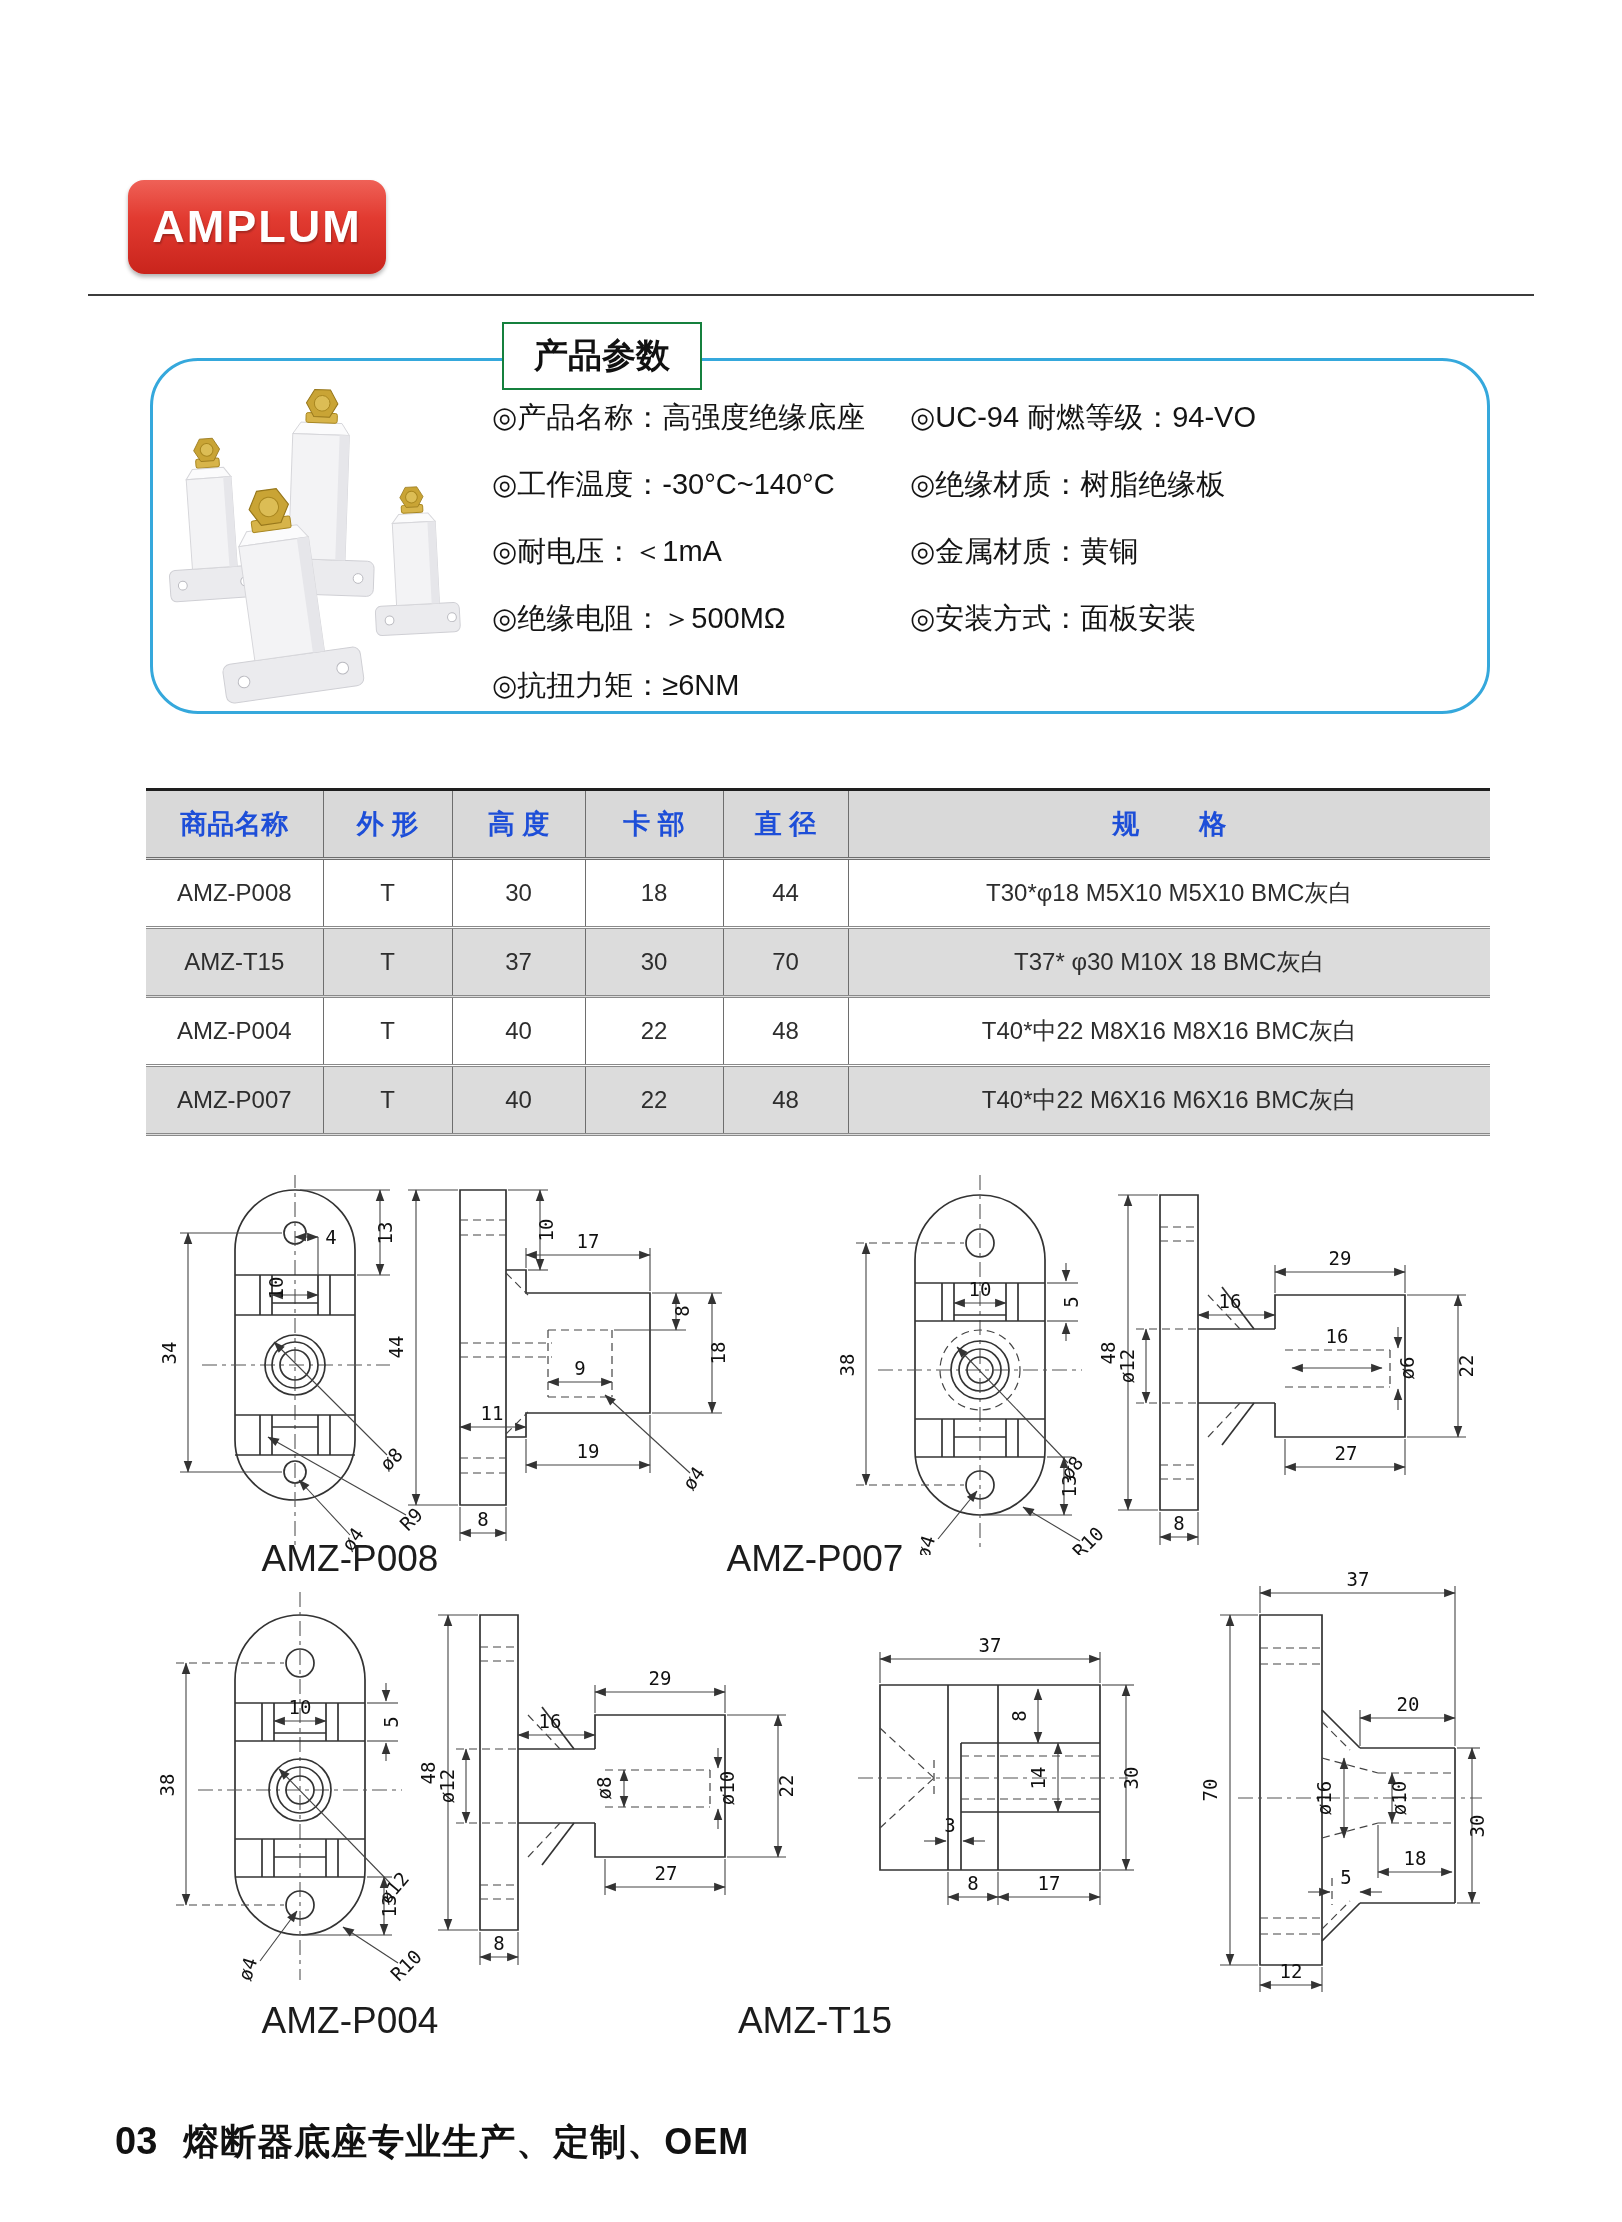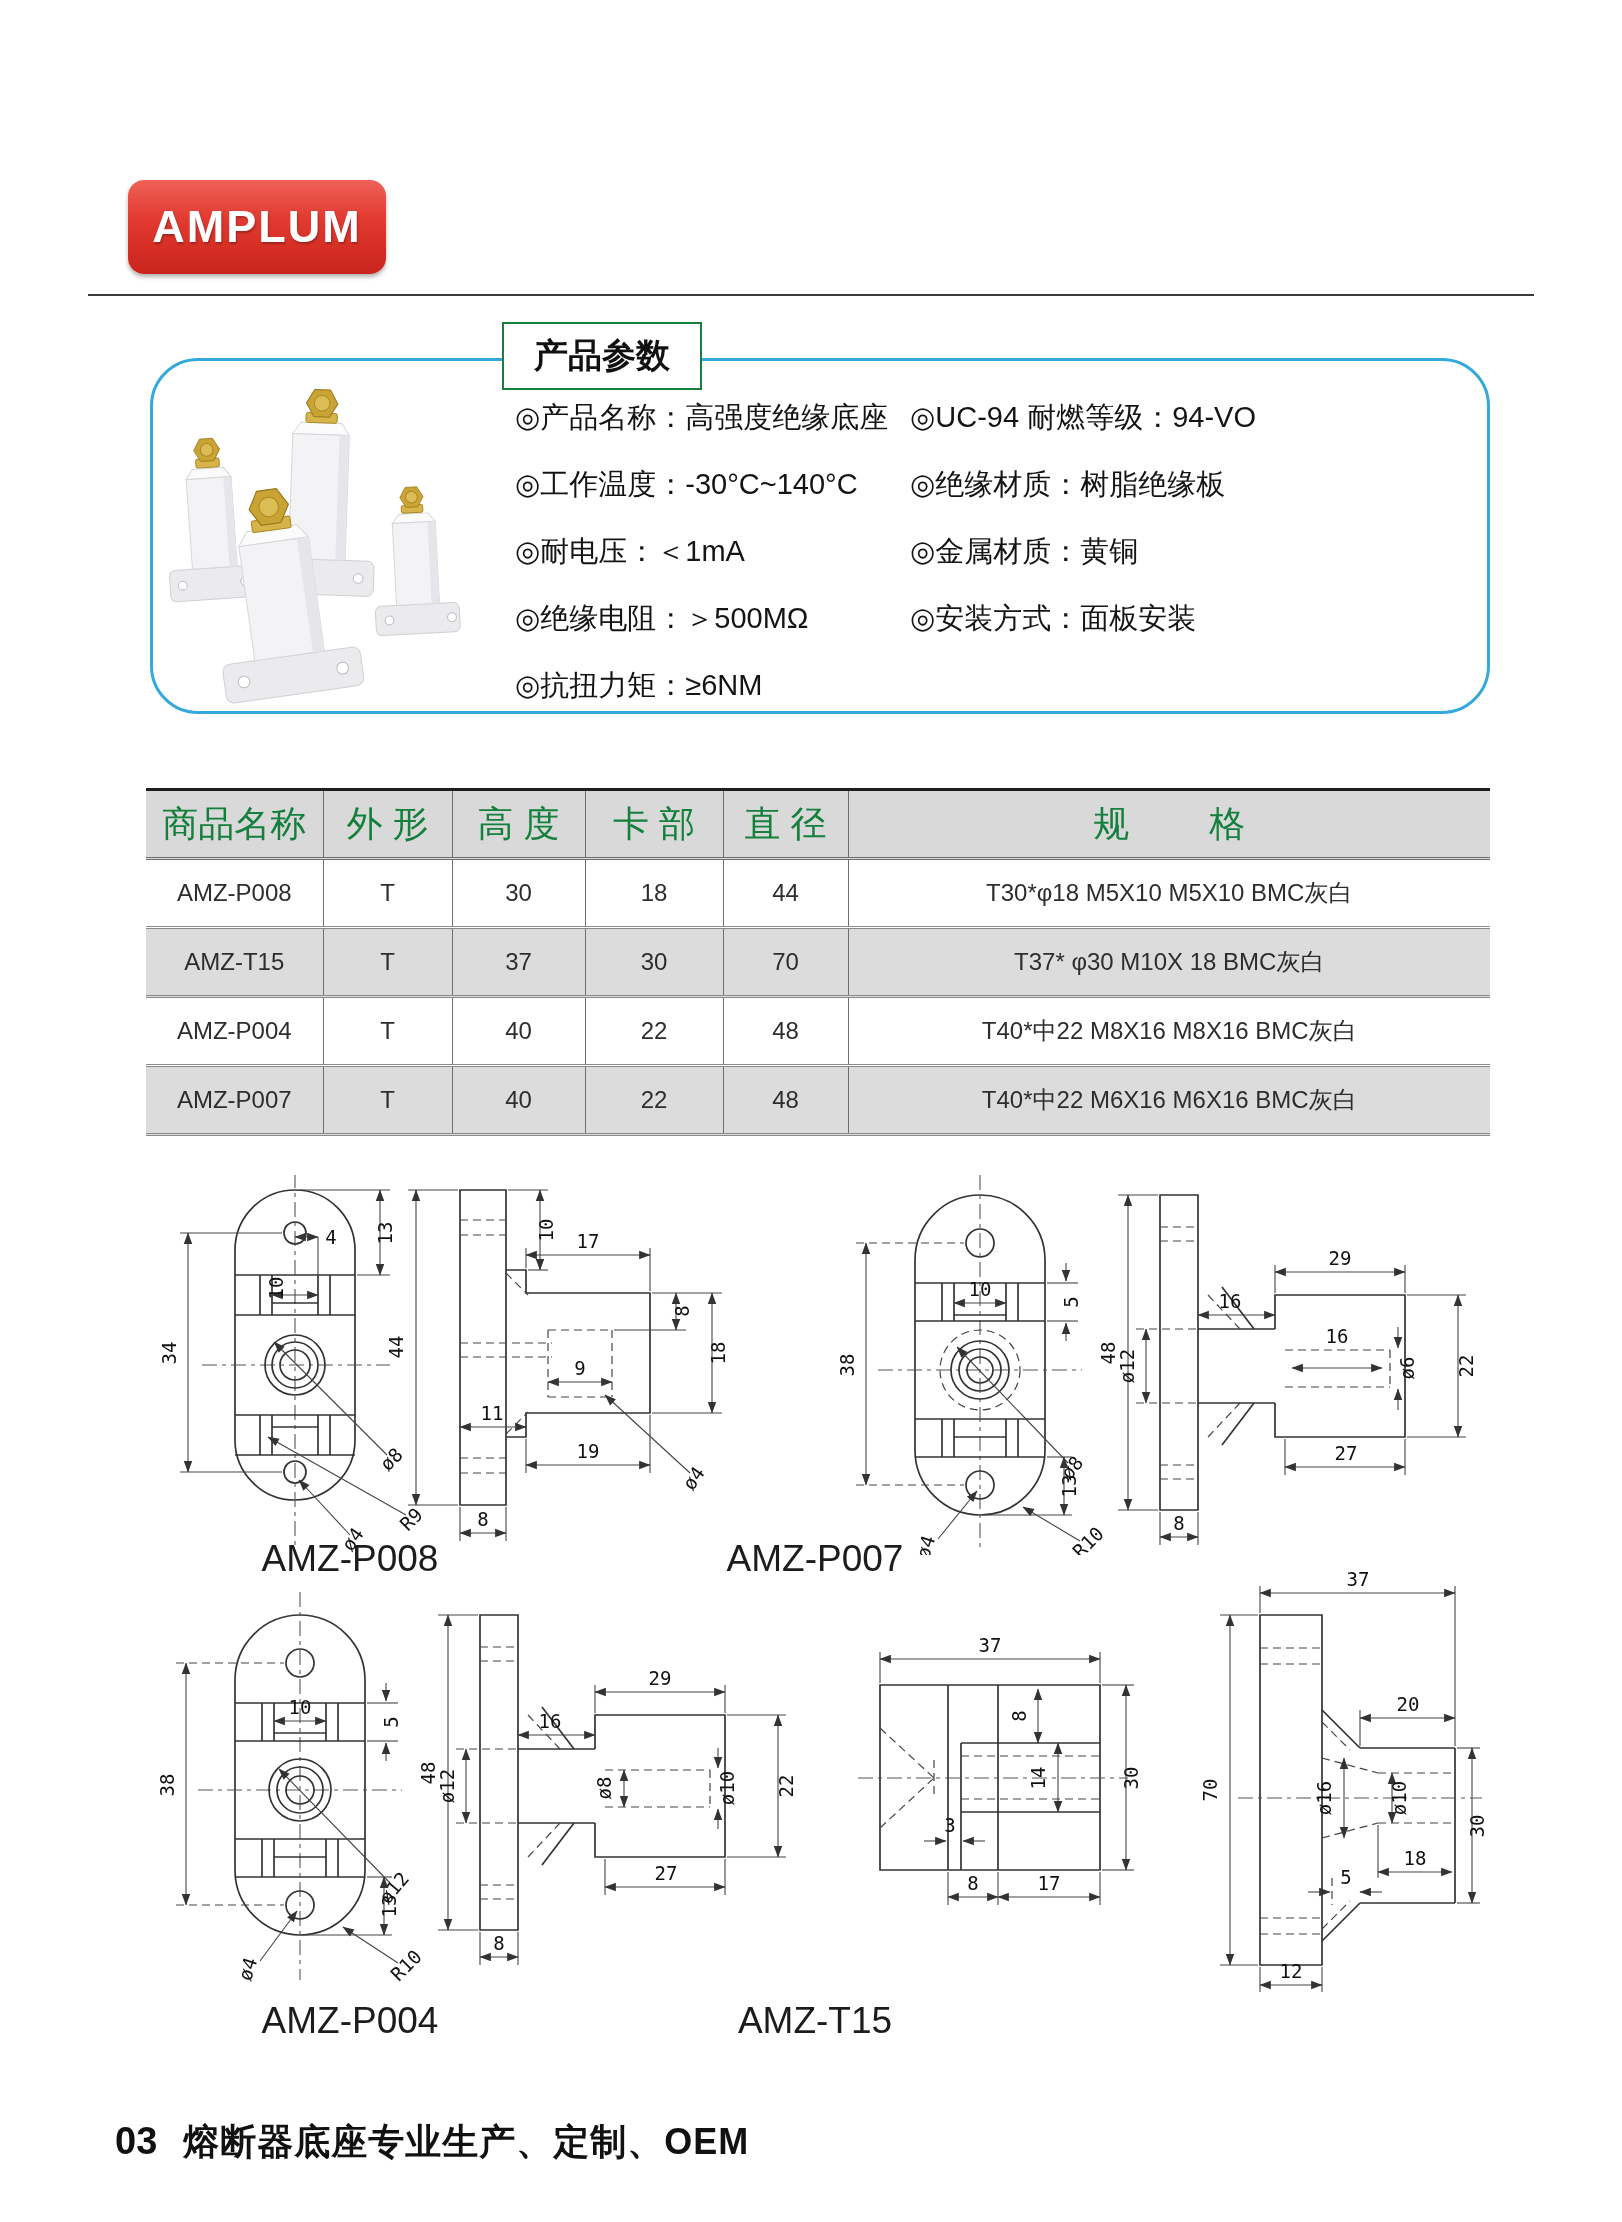--- a/index.html
+++ b/index.html
@@ -16,31 +16,31 @@
   .page-title{position:absolute;right:92px;top:220px;font-size:40px;font-weight:bold;color:#141414;}
   .header-rule{position:absolute;left:88px;top:294px;width:1446px;height:2px;background:#3c3c3c;}
 
   
   .param-box{position:absolute;left:150px;top:358px;width:1334px;height:350px;
              border:3px solid #35a8dc;border-radius:48px;background:#fff;}
   .param-label{position:absolute;left:502px;top:322px;background:#fff;border:2px solid #15803d;
              padding:9px 30px;font-size:34px;font-weight:bold;color:#111;z-index:3;}
   .photo{position:absolute;left:152px;top:376px;width:332px;height:332px;z-index:2;}
   .spec-col{position:absolute;top:384px;z-index:2;}
-  .spec-col.lft{left:492px;width:430px;margin-left:23px;}
+  .spec-col.lft{left:492px;width:430px;}
   .spec-col.rgt{left:910px;width:470px;}
   .spec-line{height:67px;display:flex;align-items:center;font-size:29px;color:#141414;white-space:nowrap;}
 
   
   .spec-table{position:absolute;left:146px;top:788px;border-collapse:collapse;table-layout:fixed;}
   .spec-table th,.spec-table td{height:66px;text-align:center;vertical-align:middle;padding:0;
         border-right:1px solid #6e6e6e;white-space:pre;}
   .spec-table th:last-child,.spec-table td:last-child{border-right:none;}
   .spec-table thead tr{background:#d9d9d9;border-top:3px solid #1e1e1e;border-bottom:3px double #6e6e6e;}
-  .spec-table th{font-size:36px;font-weight:normal;color:#15803d;}
+  .spec-table th{font-size:27px;font-weight:bold;color:#1d4ed8;}
   .spec-table td{font-size:24px;color:#2d2d2d;}
   .spec-table tbody tr{border-bottom:3px double #8a8a8a;}
   .spec-table tbody tr:nth-child(2),.spec-table tbody tr:nth-child(4){background:#dcdcdc;}
 
   
   .drw{position:absolute;}
   .cap{position:absolute;font-size:37px;color:#1c1c1c;text-align:center;width:400px;}
   .ln{stroke:#333;stroke-width:1.7;fill:none;}
   .th{stroke:#444;stroke-width:1.1;fill:none;}
   .dim{stroke:#444;stroke-width:1.1;fill:none;}

